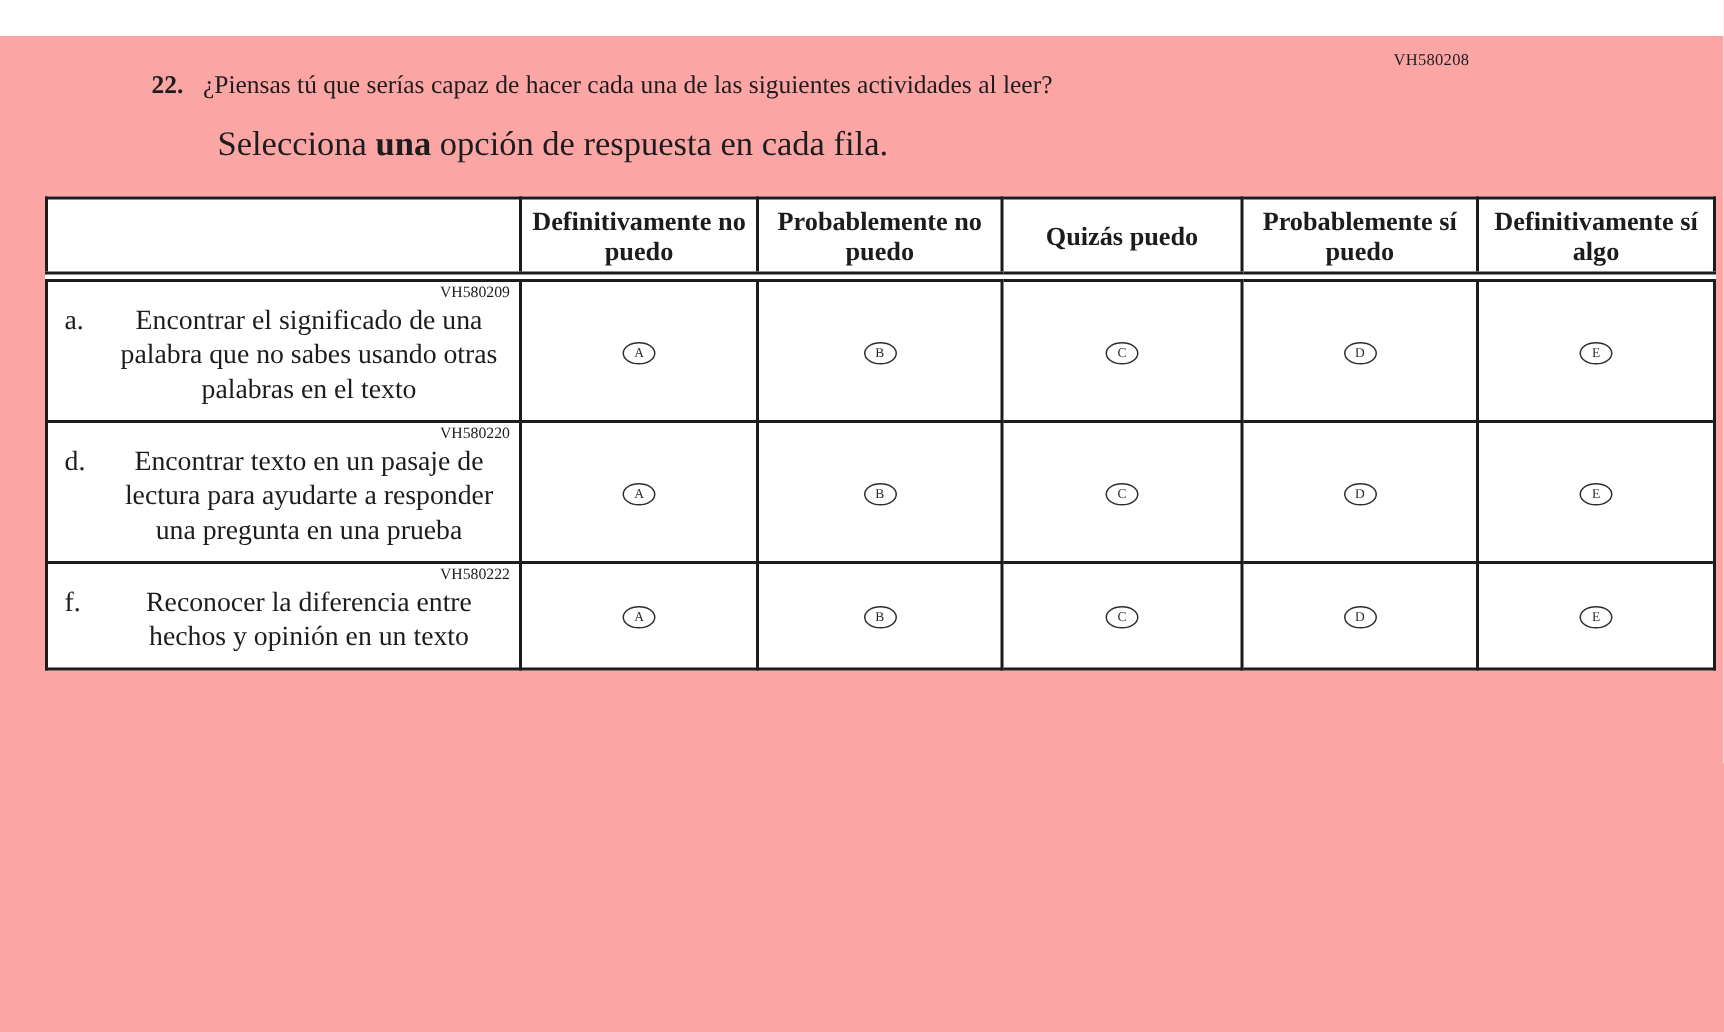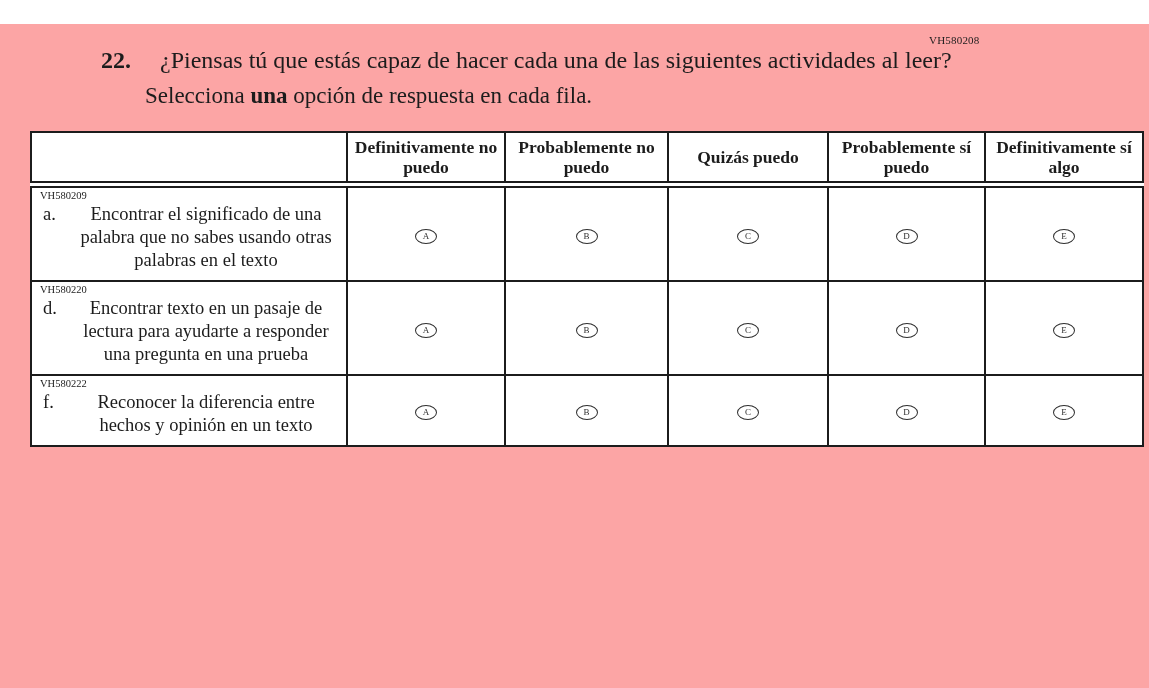--- a/index.html
+++ b/index.html
@@ -21,23 +21,23 @@
     position: absolute;
     left: 929px;
     top: 10px;
     font-size: 11px;
     letter-spacing: 0.2px;
   }
   .question-line {
     position: absolute;
     left: 101px;
     top: 23px;
-    font-size: 24px;
+    font-size: 17px;
     display: flex;
-    gap: 29px;
+    gap: 13px;
     white-space: nowrap;
   }
   .qnum { font-weight: bold; }
   .instruction {
     position: absolute;
     left: 145px;
     top: 59px;
     font-size: 23px;
     white-space: nowrap;
   }
@@ -63,21 +63,21 @@
     height: 52px;
     padding: 4px 3px;
     line-height: 1.15;
     border-bottom: 7px double #1c1c1c;
   }
   .item-cell {
     vertical-align: top;
     padding: 0 4px 8px 8px;
   }
   .row-code {
-    text-align: left;
+    text-align: right;
     font-size: 10.5px;
     padding: 3px 2px 1px 0;
     line-height: 1;
   }
   .item {
     display: flex;
     font-size: 18.5px;
     line-height: 1.25;
     padding-left: 3px;
   }
@@ -105,21 +105,21 @@
 </style>
 </head>
 <body>
 
 <div class="page">
 
   <div class="top-code">VH580208</div>
 
   <div class="question-line">
     <span class="qnum">22.</span>
-    <span class="qtext">¿Piensas tú que estás capaz de hacer cada una de las siguientes actividades al leer?</span>
+    <span class="qtext">¿Piensas tú que serías capaz de hacer cada una de las siguientes actividades al leer?</span>
   </div>
 
   <div class="instruction"><span>Selecciona </span><b>una</b><span> opción de respuesta en cada fila.</span></div>
 
   <table class="survey">
     <colgroup>
       <col style="width:316px">
       <col style="width:158px">
       <col style="width:163px">
       <col style="width:160px">

